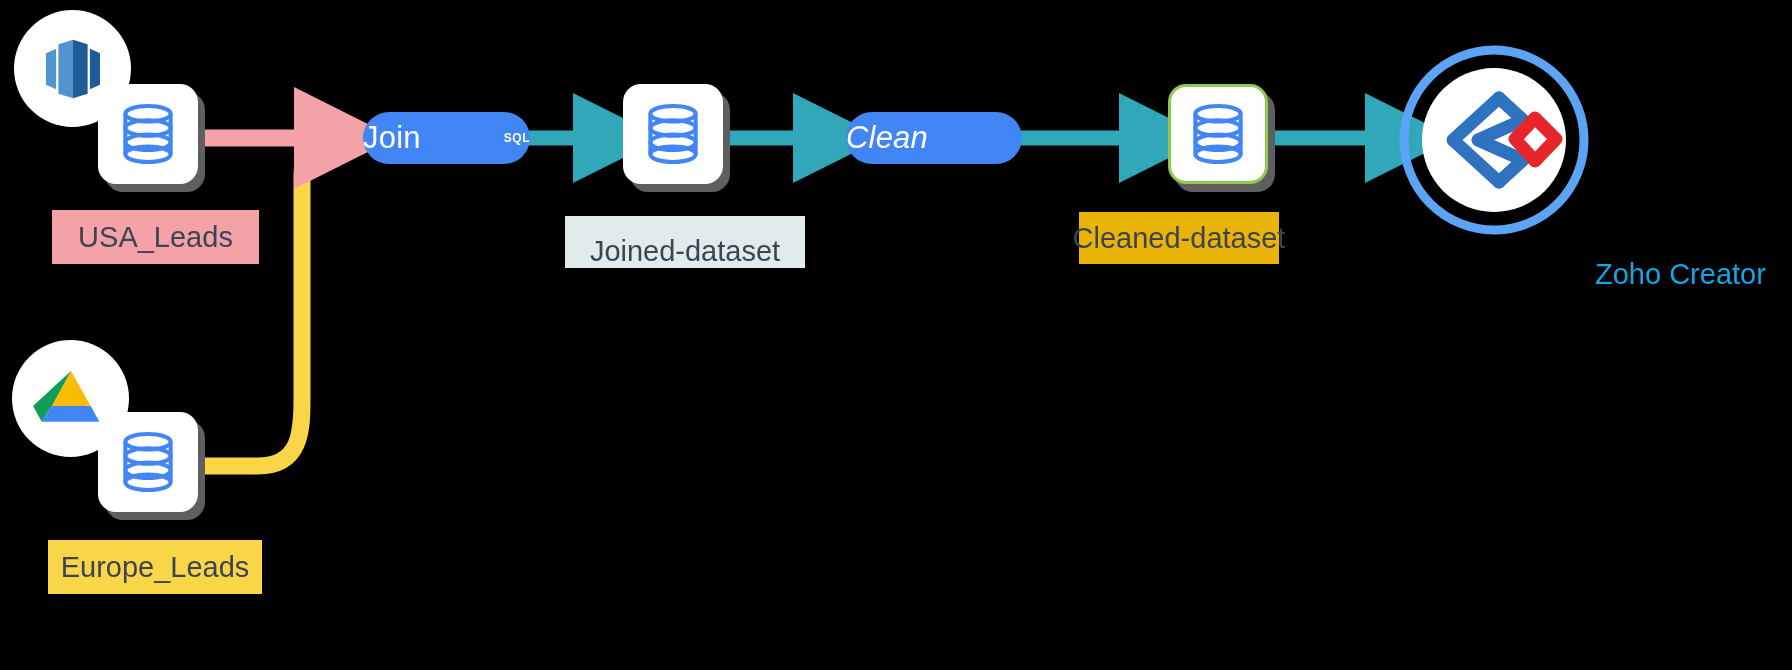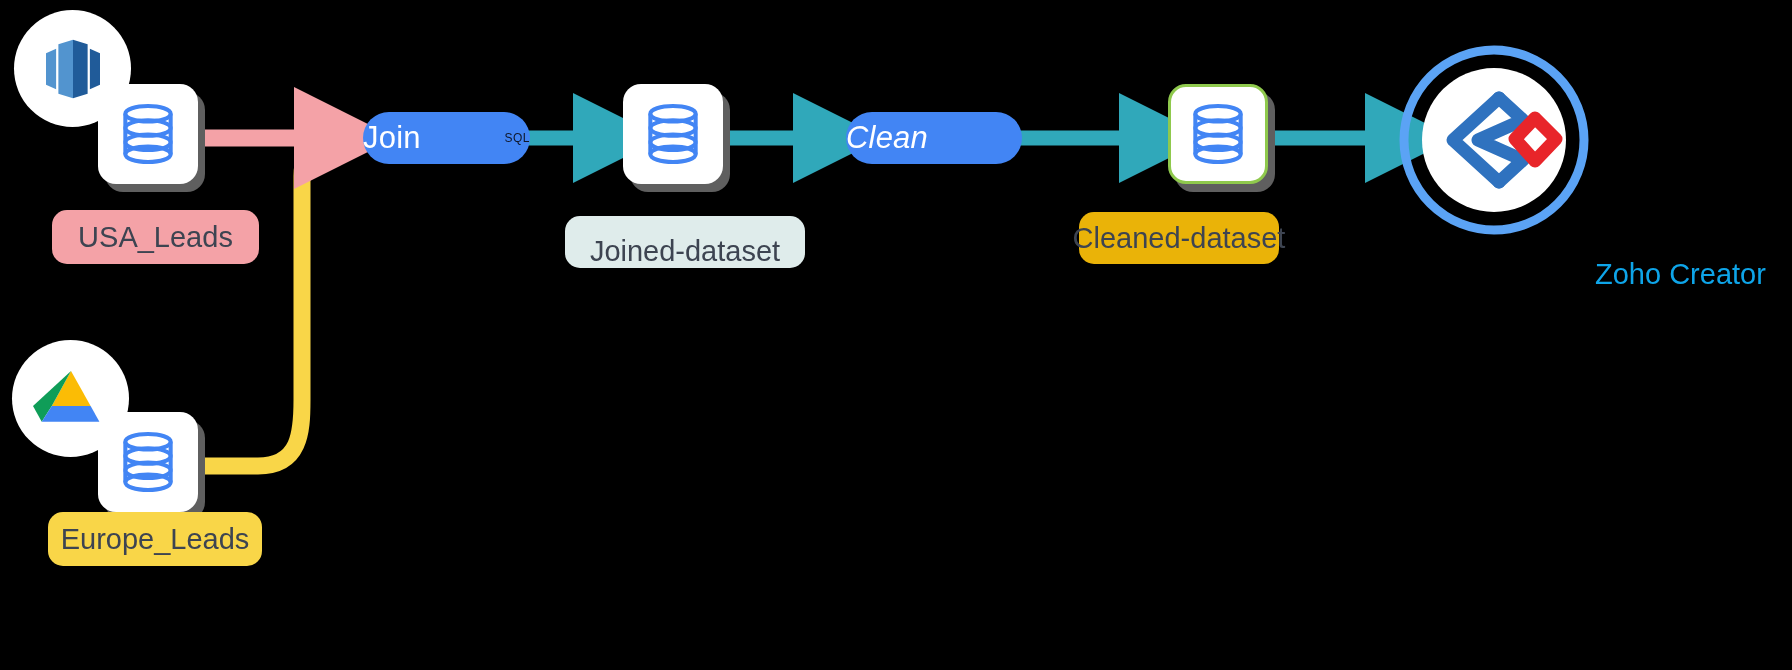--- a/index.html
+++ b/index.html
@@ -35,27 +35,27 @@
   .proc-pill {
     position: absolute;
     background: #4285f4;
     border-radius: 40px;
     display: flex; align-items: center; justify-content: space-between;
     color: #ffffff;
     z-index: 5;
   }
   .proc-pill .plabel { font-size: 31px; letter-spacing: .2px; }
   .proc-pill .ptag {
-    font-size: 12px; color: #0f172a; margin-left: 10px; letter-spacing: .5px;
+    font-size: 12px; color: #ffffff; margin-left: 10px; letter-spacing: .5px; font-weight: bold;
   }
 
   
   .name-chip {
     position: absolute;
-    border-radius: 15px;
+    border-radius: 0;
     display: flex; align-items: center; justify-content: center;
     color: #3d4451;
     font-size: 29px;
     white-space: nowrap;
     z-index: 5;
   }
 
   
   .caption {
     position: absolute;
@@ -145,21 +145,21 @@
         <path d="M5 21 L5 33"></path>
           <path d="M43 21 L43 33"></path>
         <ellipse cx="24" cy="33" rx="19" ry="6.5"></ellipse>
         <path d="M5 33 L5 43"></path>
           <path d="M43 33 L43 43"></path>
         <ellipse cx="24" cy="43" rx="19" ry="6.5"></ellipse>
       </g>
     </svg>
   </div>
 
-  <div class="name-chip" style="left:48px; top:512px; width:214px; height:54px; background:#f9d648;">
+  <div class="name-chip" style="left:48px; top:540px; width:214px; height:54px; background:#f9d648;">
     <span>Europe_Leads</span>
   </div>
 
   <div class="proc-pill" style="left:363px; top:112px; width:167px; height:52px;">
     <span class="plabel">Join</span>
     <span class="ptag">SQL</span>
   </div>
 
   <div class="ds-card" style="left:623px; top:84px; width:100px; height:100px;">
     <svg width="58" height="62" viewBox="0 0 48 52" xmlns="http://www.w3.org/2000/svg">

